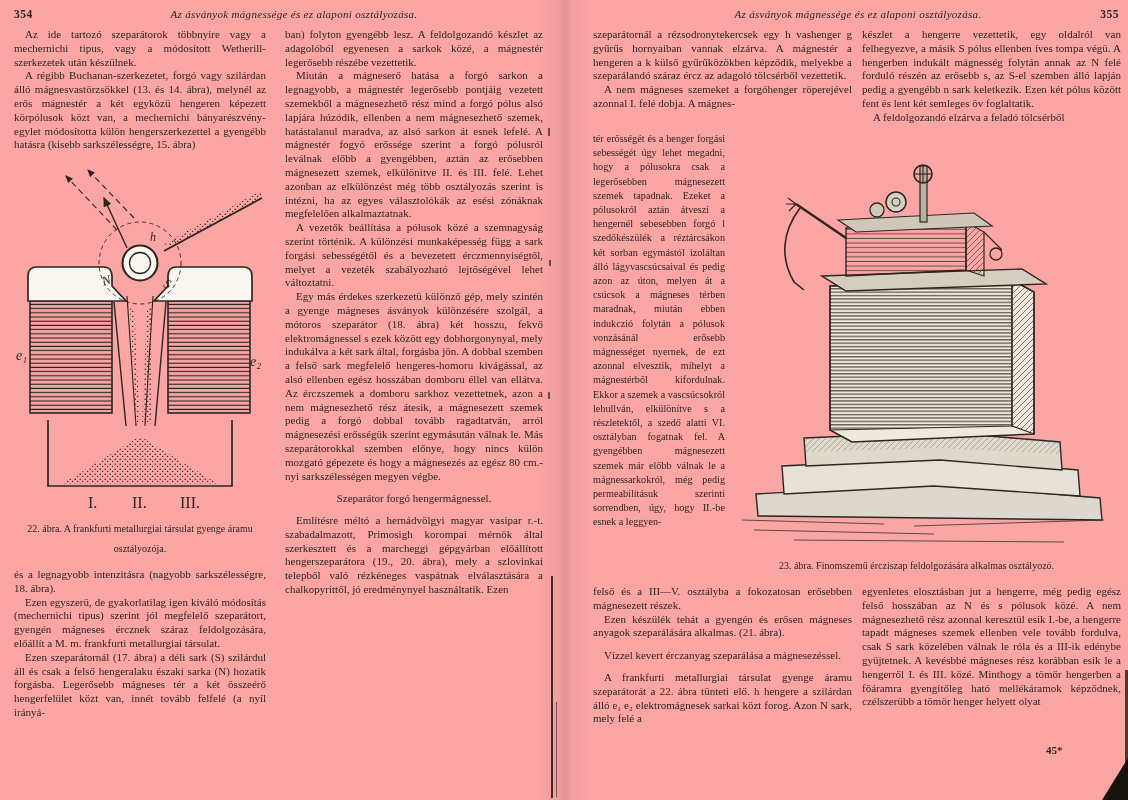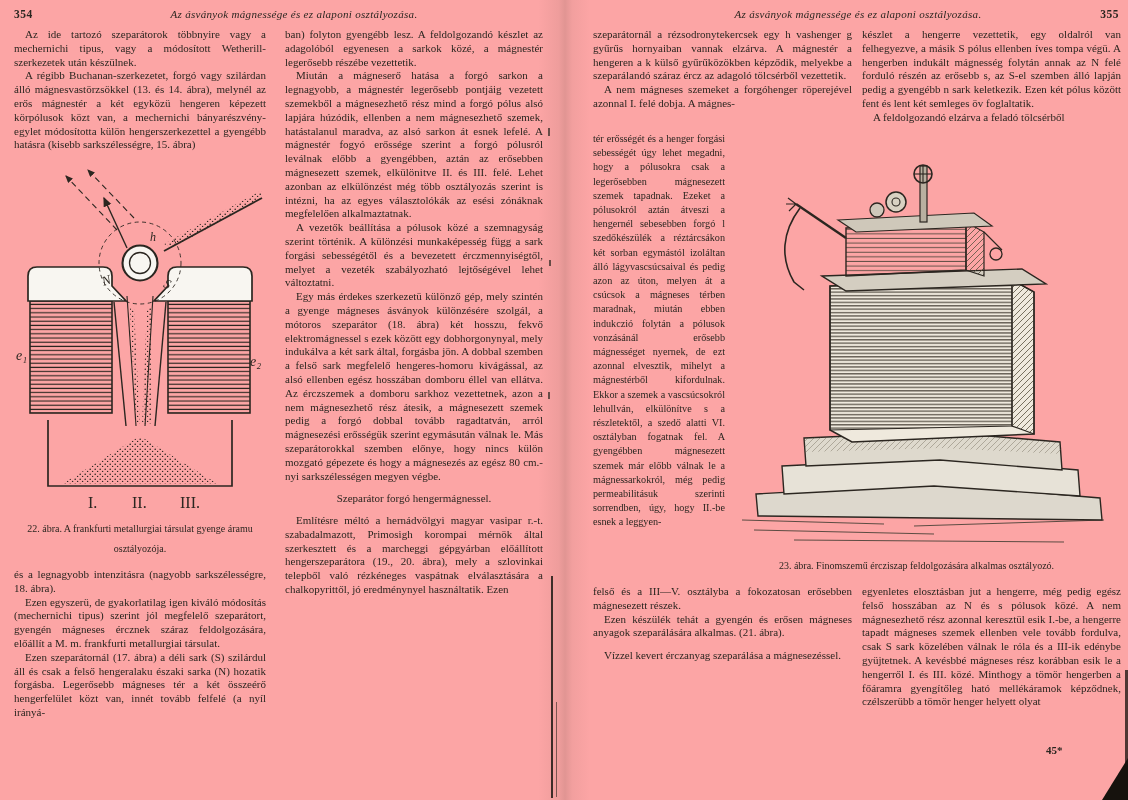--- a/index.html
+++ b/index.html
@@ -193,20 +193,21 @@
         </g>
       </svg>
     </div>
 
     <div class="caption" style="left:180px;top:556px;width:345px;">23. ábra. Finomszemű ércziszap feldolgozására alkalmas osztályozó.</div>
 
     <div class="block" style="left:29px;top:585px;width:259px;">
       <p class="cont">felső és a III—V. osztályba a fokozatosan erősebben mágnesezett részek.</p>
       <p>Ezen készülék tehát a gyengén és erősen mágneses anyagok szeparálására alkalmas. (21. ábra).</p>
       <p class="heading">Vízzel kevert érczanyag szeparálása a mágnesezéssel.</p>
+      <p>A frankfurti metallurgiai társulat gyenge áramu szeparátorát a 22. ábra tünteti elő. h hengere a szilárdan álló e₁ e₂ elektromágnesek sarkai közt forog. Azon N sark, mely felé a</p>
     </div>
 
     <div class="block" style="left:298px;top:28px;width:259px;">
       <p class="cont">készlet a hengerre vezettetik, egy oldalról van felhegyezve, a másik S pólus ellenben íves tompa végü. A hengerben indukált mágnesség folytán annak az N felé forduló részén az erősebb s, az S-el szemben álló lapján pedig a gyengébb n sark keletkezik. Ezen két pólus között fent és lent két semleges öv foglaltatik.</p>
       <p>A feldolgozandó elzárva a feladó tölcsérből</p>
     </div>
 
     <div class="block" style="left:298px;top:585px;width:259px;">
       <p class="cont">egyenletes elosztásban jut a hengerre, még pedig egész felső hosszában az N és s pólusok közé. A nem mágnesezhető rész azonnal keresztül esik I.-be, a hengerre tapadt mágneses szemek ellenben vele tovább fordulva, csak S sark közelében válnak le róla és a III-ik edénybe gyüjtetnek. A kevésbbé mágneses rész korábban esik le a hengerről I. és III. közé. Minthogy a tömör hengerben a főáramra gyengítőleg ható mellékáramok képződnek, czélszerübb a tömör henger helyett olyat</p>
     </div>

